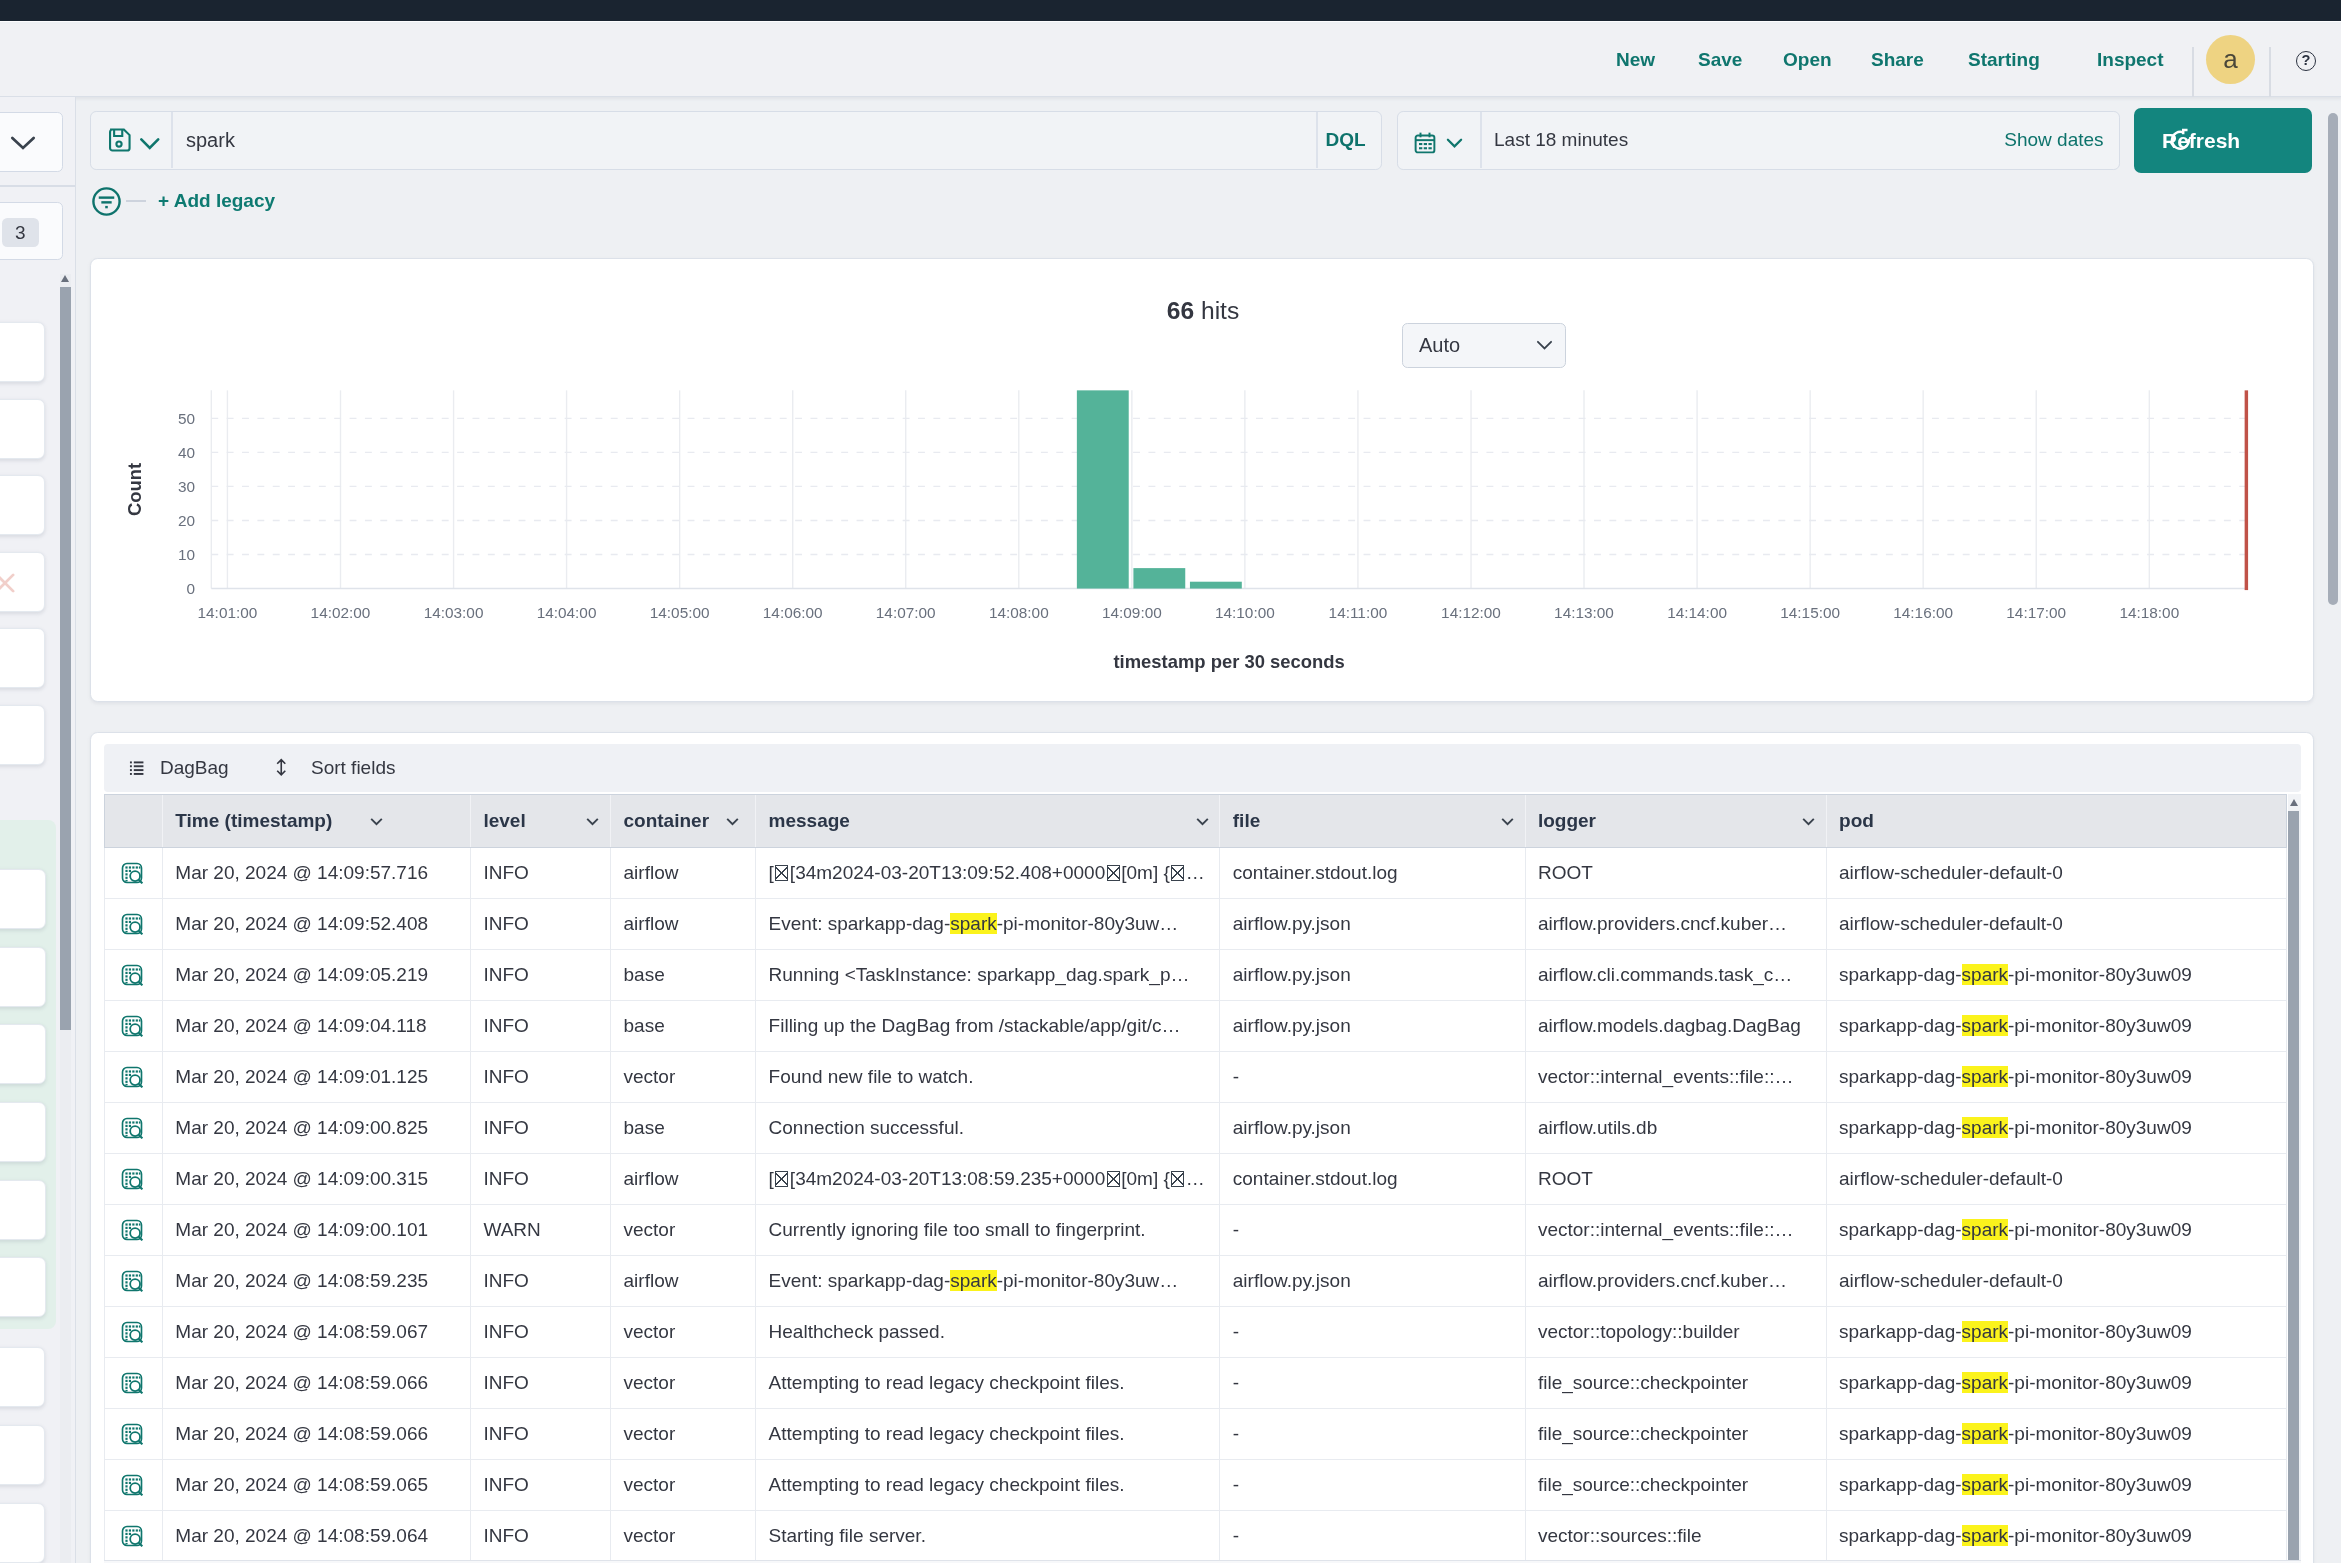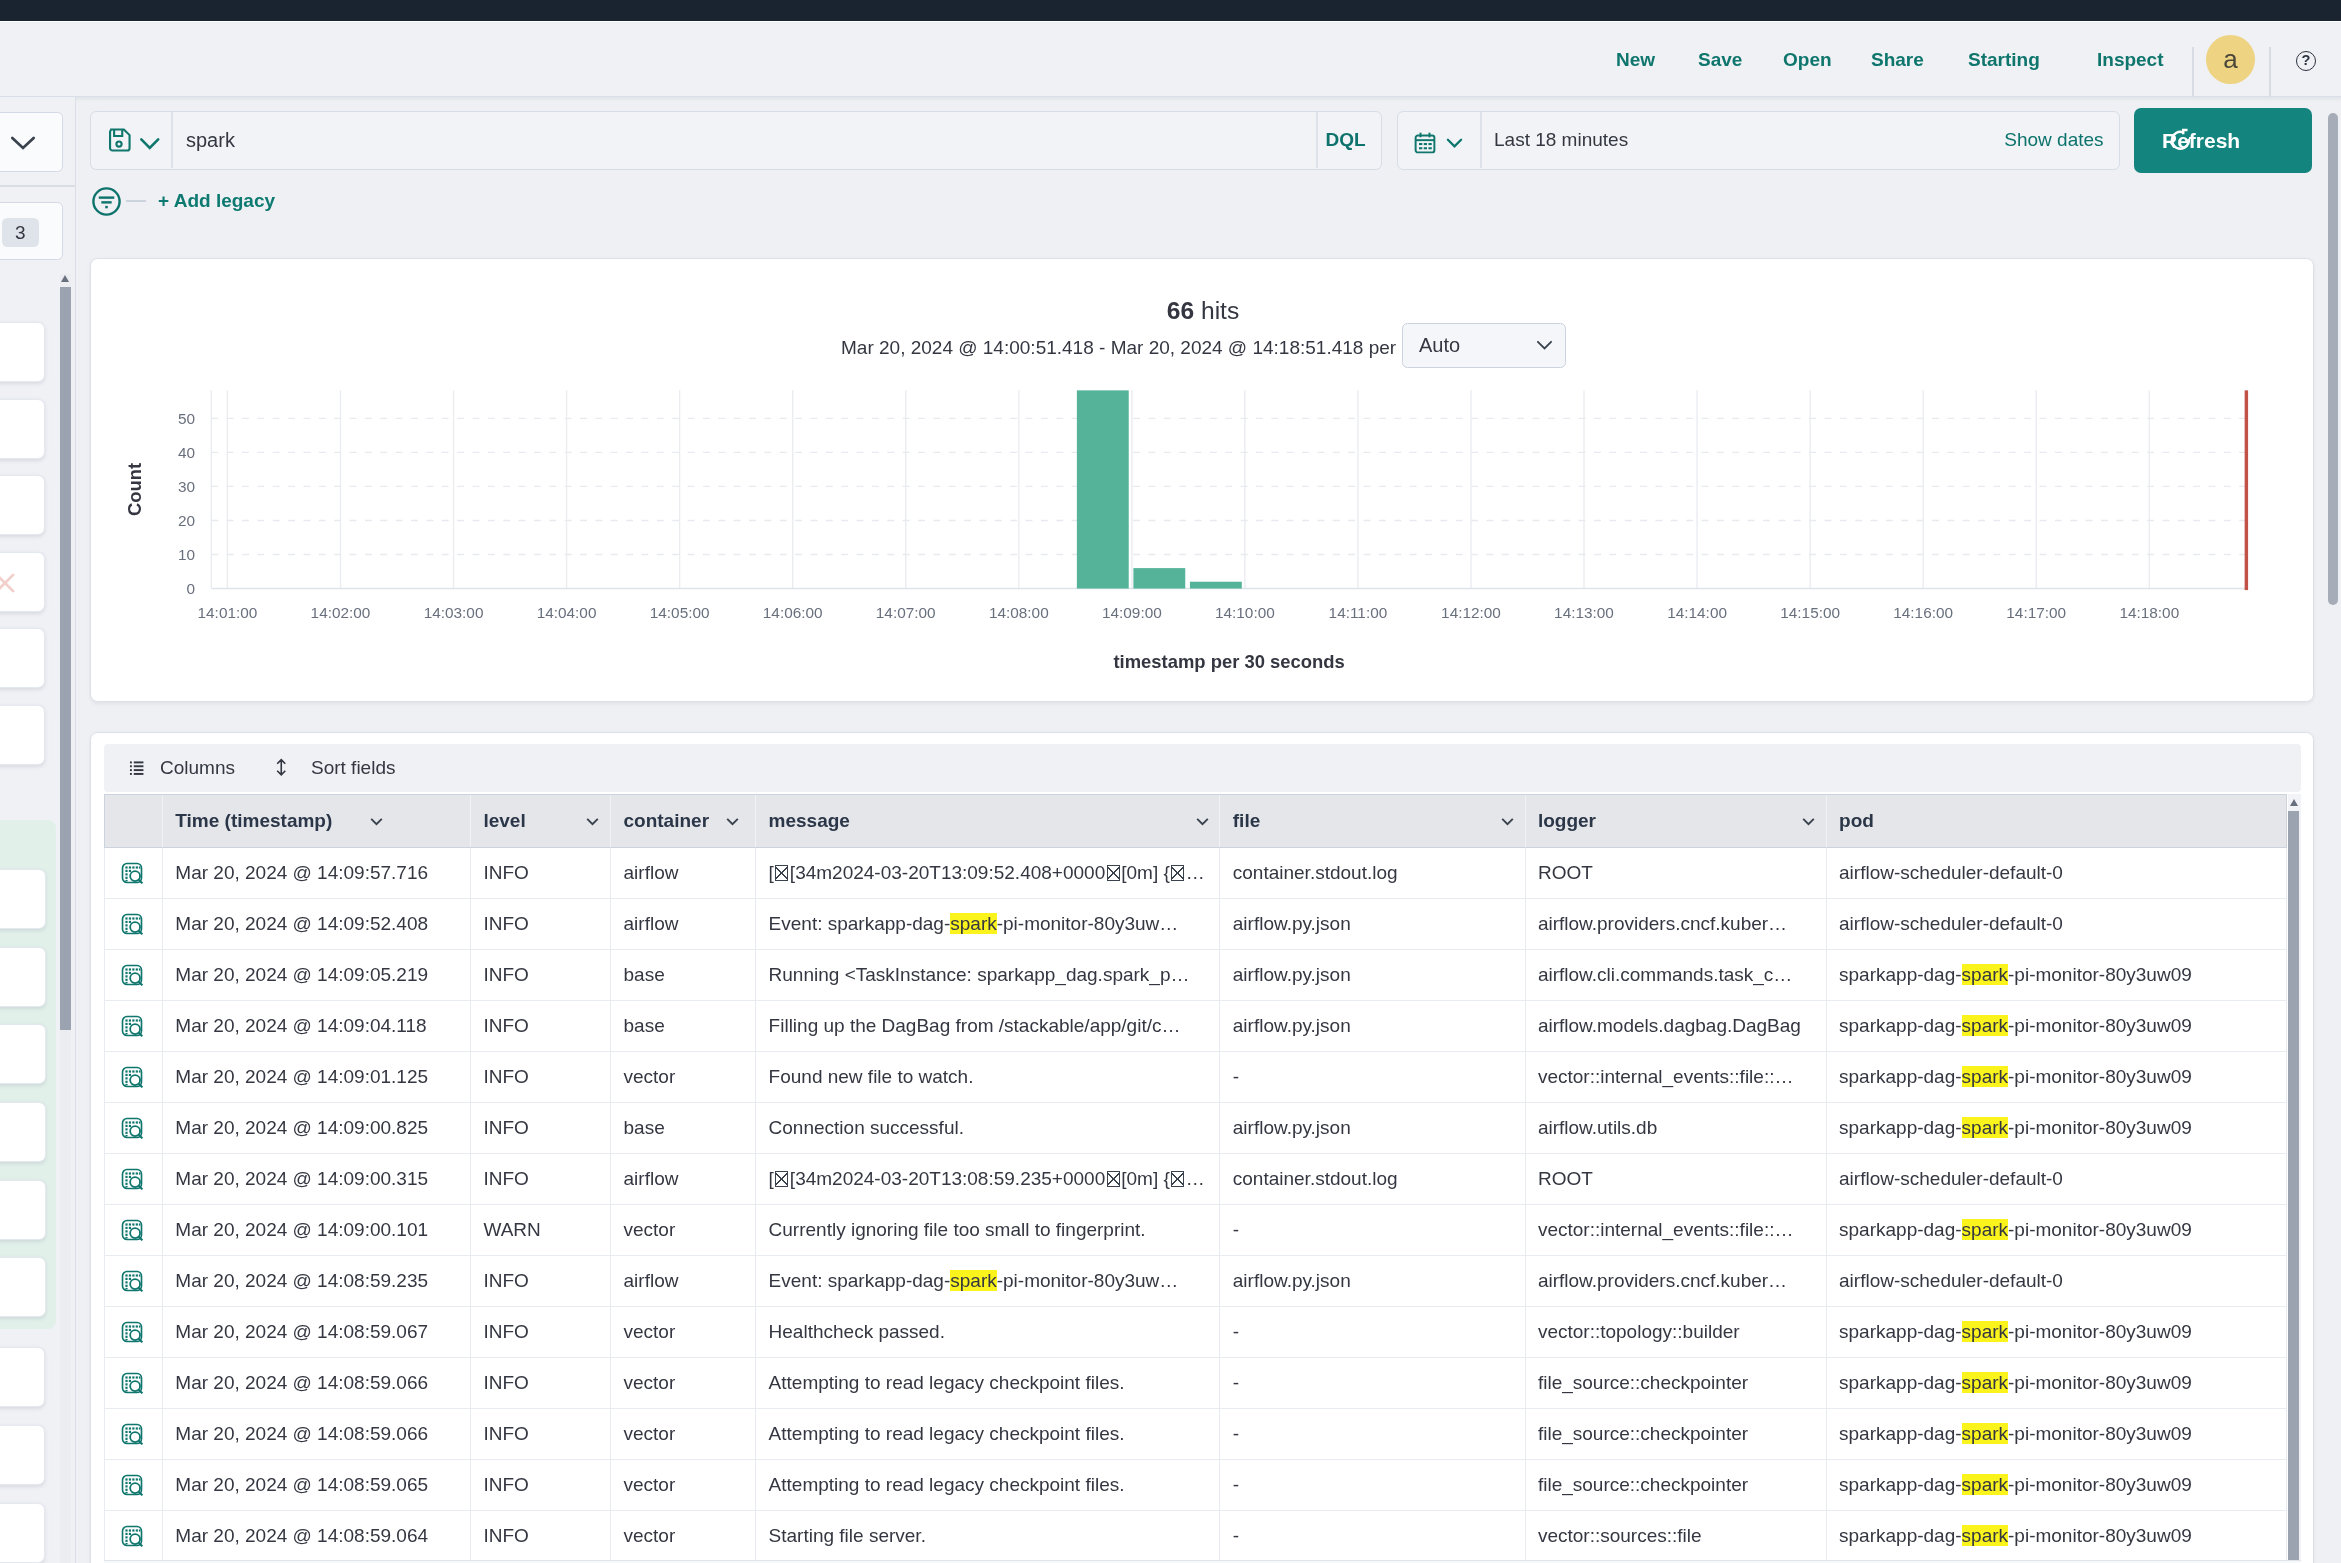--- a/index.html
+++ b/index.html
@@ -162,21 +162,20 @@
     <circle cx="18" cy="18" r="15.2" fill="none" stroke="#0e736c" stroke-width="2.8"></circle>
     <line x1="9" y1="13.5" x2="27" y2="13.5" stroke="#0e736c" stroke-width="2.8"></line>
     <line x1="12" y1="19" x2="24" y2="19" stroke="#0e736c" stroke-width="2.8"></line>
     <line x1="16.5" y1="24.5" x2="19.5" y2="24.5" stroke="#0e736c" stroke-width="2.8"></line>
   </svg>
 <div class="fdash"></div>
 <div class="addfilter">+ Add legacy</div>
 
 <div class="card" id="chartcard">
  <div class="hits"><b>66</b> hits</div>
- <div class="sub">Mar 20, 2024 @ 14:00:51.418 - Mar 20, 2024 @ 14:18:51.418 per</div>
  <div class="autosel">Auto<svg style="position:absolute;right:12.3px;top:16px" width="17" height="10.8" viewBox="0 0 28 18">
         <path d="M3 3 L14 14 L25 3" fill="none" stroke="#39424d" stroke-width="3" stroke-linecap="round"></path>
       </svg></div>
  <svg class="abs" style="left:0;top:0" width="2224" height="444" viewBox="0 0 2892 578">
   <line x1="155" y1="171" x2="155" y2="429" class="vg"></line>
   <line x1="176.0" y1="171" x2="176.0" y2="429" class="vg"></line>
       <line x1="323.2" y1="171" x2="323.2" y2="429" class="vg"></line>
       <line x1="470.4" y1="171" x2="470.4" y2="429" class="vg"></line>
       <line x1="617.5" y1="171" x2="617.5" y2="429" class="vg"></line>
       <line x1="764.7" y1="171" x2="764.7" y2="429" class="vg"></line>
@@ -237,21 +236,21 @@
    <svg style="position:absolute;left:25px;top:16px" width="15.4" height="15.4" viewBox="0 0 16 16" fill="#343741">
         <rect x="1" y="1.5" width="2" height="2"></rect>
         <rect x="5" y="1.5" width="10" height="2"></rect>
         <rect x="1" y="5.5" width="2" height="2"></rect>
         <rect x="5" y="5.5" width="10" height="2"></rect>
         <rect x="1" y="9.5" width="2" height="2"></rect>
         <rect x="5" y="9.5" width="10" height="2"></rect>
         <rect x="1" y="13.5" width="2" height="2"></rect>
         <rect x="5" y="13.5" width="10" height="2"></rect>
       </svg>
-   <span style="left:56px">Columns</span>
+   <span style="left:56px">DagBag</span>
    <svg style="position:absolute;left:168px;top:14.6px" width="18.5" height="18.5" viewBox="0 0 16 16" fill="none" stroke="#343741" stroke-width="1.4">
         <path d="M8 1.5 v13 M4.5 5 L8 1.5 L11.5 5 M4.5 11 L8 14.5 L11.5 11"></path>
       </svg>
    <span style="left:207px">Sort fields</span>
  </div>
  <div class="grid">
   <table>
    <colgroup>
           <col class="c0">
           <col class="c1">

